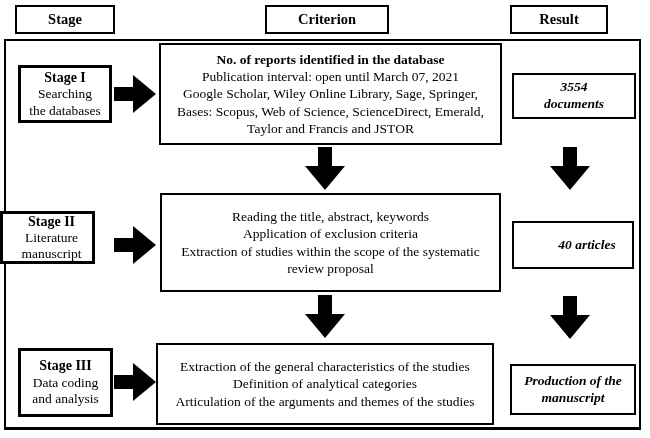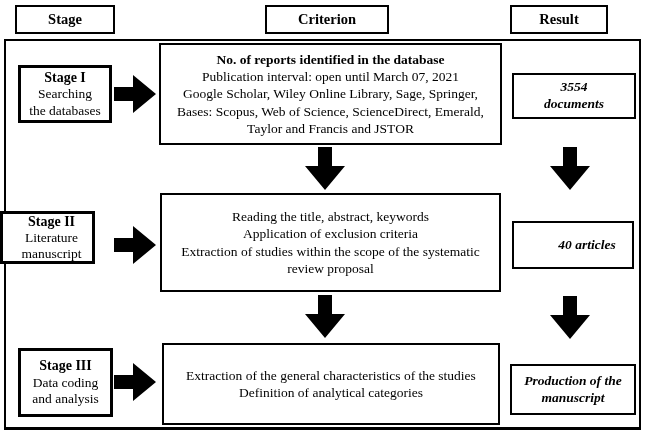--- a/index.html
+++ b/index.html
@@ -80,21 +80,21 @@
     justify-content: center;
     text-align: center;
     font-size: 13.5px;
     line-height: 1.27;
   }
   .criterion-title { font-weight: bold; white-space: nowrap; }
   .crit-line { display: block; white-space: nowrap; }
   #criterion-1 { left: 159px; top: 43px;  width: 343px; height: 102px; }
   #criterion-1 .crit-line { }
   #criterion-2 { left: 160px; top: 193px; width: 341px; height: 99px; }
-  #criterion-3 { left: 162px; top: 343px; width: 338px; height: 82px; }
+  #criterion-3 { left: 156px; top: 343px; width: 338px; height: 82px; }
 
   
   .result-box {
     position: absolute;
     box-sizing: border-box;
     border: 2px solid #000;
     background: #fff;
     display: flex;
     flex-direction: column;
     align-items: center;
@@ -209,20 +209,21 @@
 
   <div class="arrow" id="arrow-right-3">
     <svg width="42" height="44" viewBox="0 0 42 44">
         <polygon points="0,15 19,15 19,3 42,22 19,41 19,29 0,29" fill="#000"></polygon>
       </svg>
   </div>
 
   <div class="criterion-box" id="criterion-3">
     <span class="crit-line">Extraction of the general characteristics of the studies</span>
     <span class="crit-line">Definition of analytical categories</span>
+    <span class="crit-line">Articulation of the arguments and themes of the studies</span>
   </div>
 
   <div class="result-box" id="result-3">
     <span class="result-line">Production of the</span>
     <span class="result-line">manuscript</span>
   </div>
 
 </div>
 
 </body></html>

